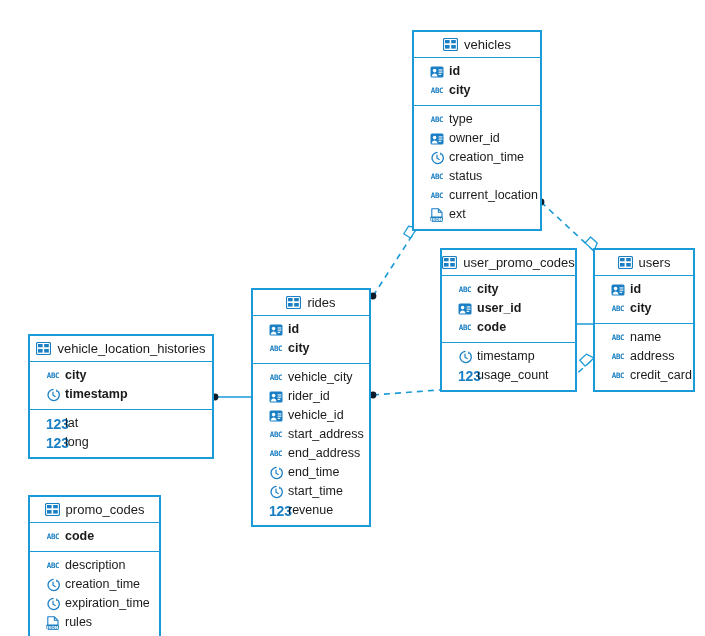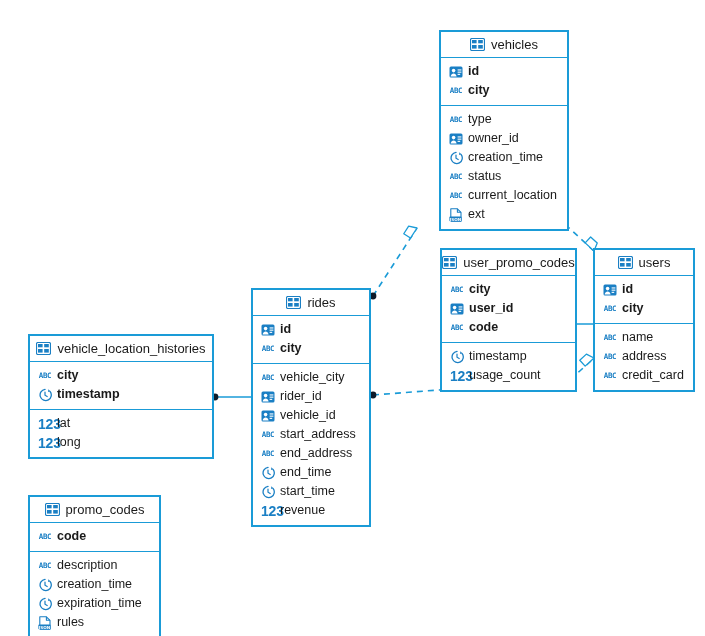--- a/index.html
+++ b/index.html
@@ -57,21 +57,21 @@
     background: #ffffff;
   }
   .tbl-section.keys {
     border-bottom: 1px solid #1A9BD7;
   }
   .col {
     display: flex;
     align-items: center;
     gap: 5px;
     height: 19px;
-    padding: 0 7px 0 8px;
+    padding: 0 7px 0 16px;
     white-space: nowrap;
   }
   .col-name {
     font-size: 12.5px;
     color: #1a1a1a;
     line-height: 1;
   }
   .col.pk .col-name {
     font-weight: bold;
   }
@@ -139,21 +139,21 @@
         <circle cx="373" cy="395" r="3.4" fill="#0d1b2a"></circle>
         <path d="M0,0 L-3,-8 L-12,-8 L-12,0 Z" fill="#ffffff" stroke="#1A9BD7" stroke-width="1.3" stroke-linejoin="round" transform="translate(594,358) rotate(-42.51044707800085)"></path>
       </g>
       <g>
         <polyline points="215,397 251,397" fill="none" stroke="#1A9BD7" stroke-width="1.6"></polyline>
         <circle cx="215" cy="397" r="3.4" fill="#0d1b2a"></circle>
       </g>
     </svg>
 
   <div id="tables-layer">
-      <div class="table" style="left: 412px; top: 30px; width: 130px; margin-left: 27px;">
+      <div class="table" style="left: 412px; top: 30px; width: 130px;">
         <div class="tbl-header">
           <span class="ic-hdr-wrap">
             <svg class="ic-hdr" viewBox="0 0 15 13">
               <rect x="0.5" y="0.5" width="14" height="12" rx="1.5" fill="none" stroke="#1A7FC4" stroke-width="1.2"></rect>
               <rect x="2" y="2" width="4.6" height="3.3" fill="#1A7FC4"></rect>
               <rect x="8.2" y="2" width="4.6" height="3.3" fill="#1A7FC4"></rect>
               <rect x="2" y="7" width="4.6" height="3.6" fill="#1A7FC4"></rect>
               <rect x="8.2" y="7" width="4.6" height="3.6" fill="#1A7FC4"></rect>
             </svg>
           </span>

